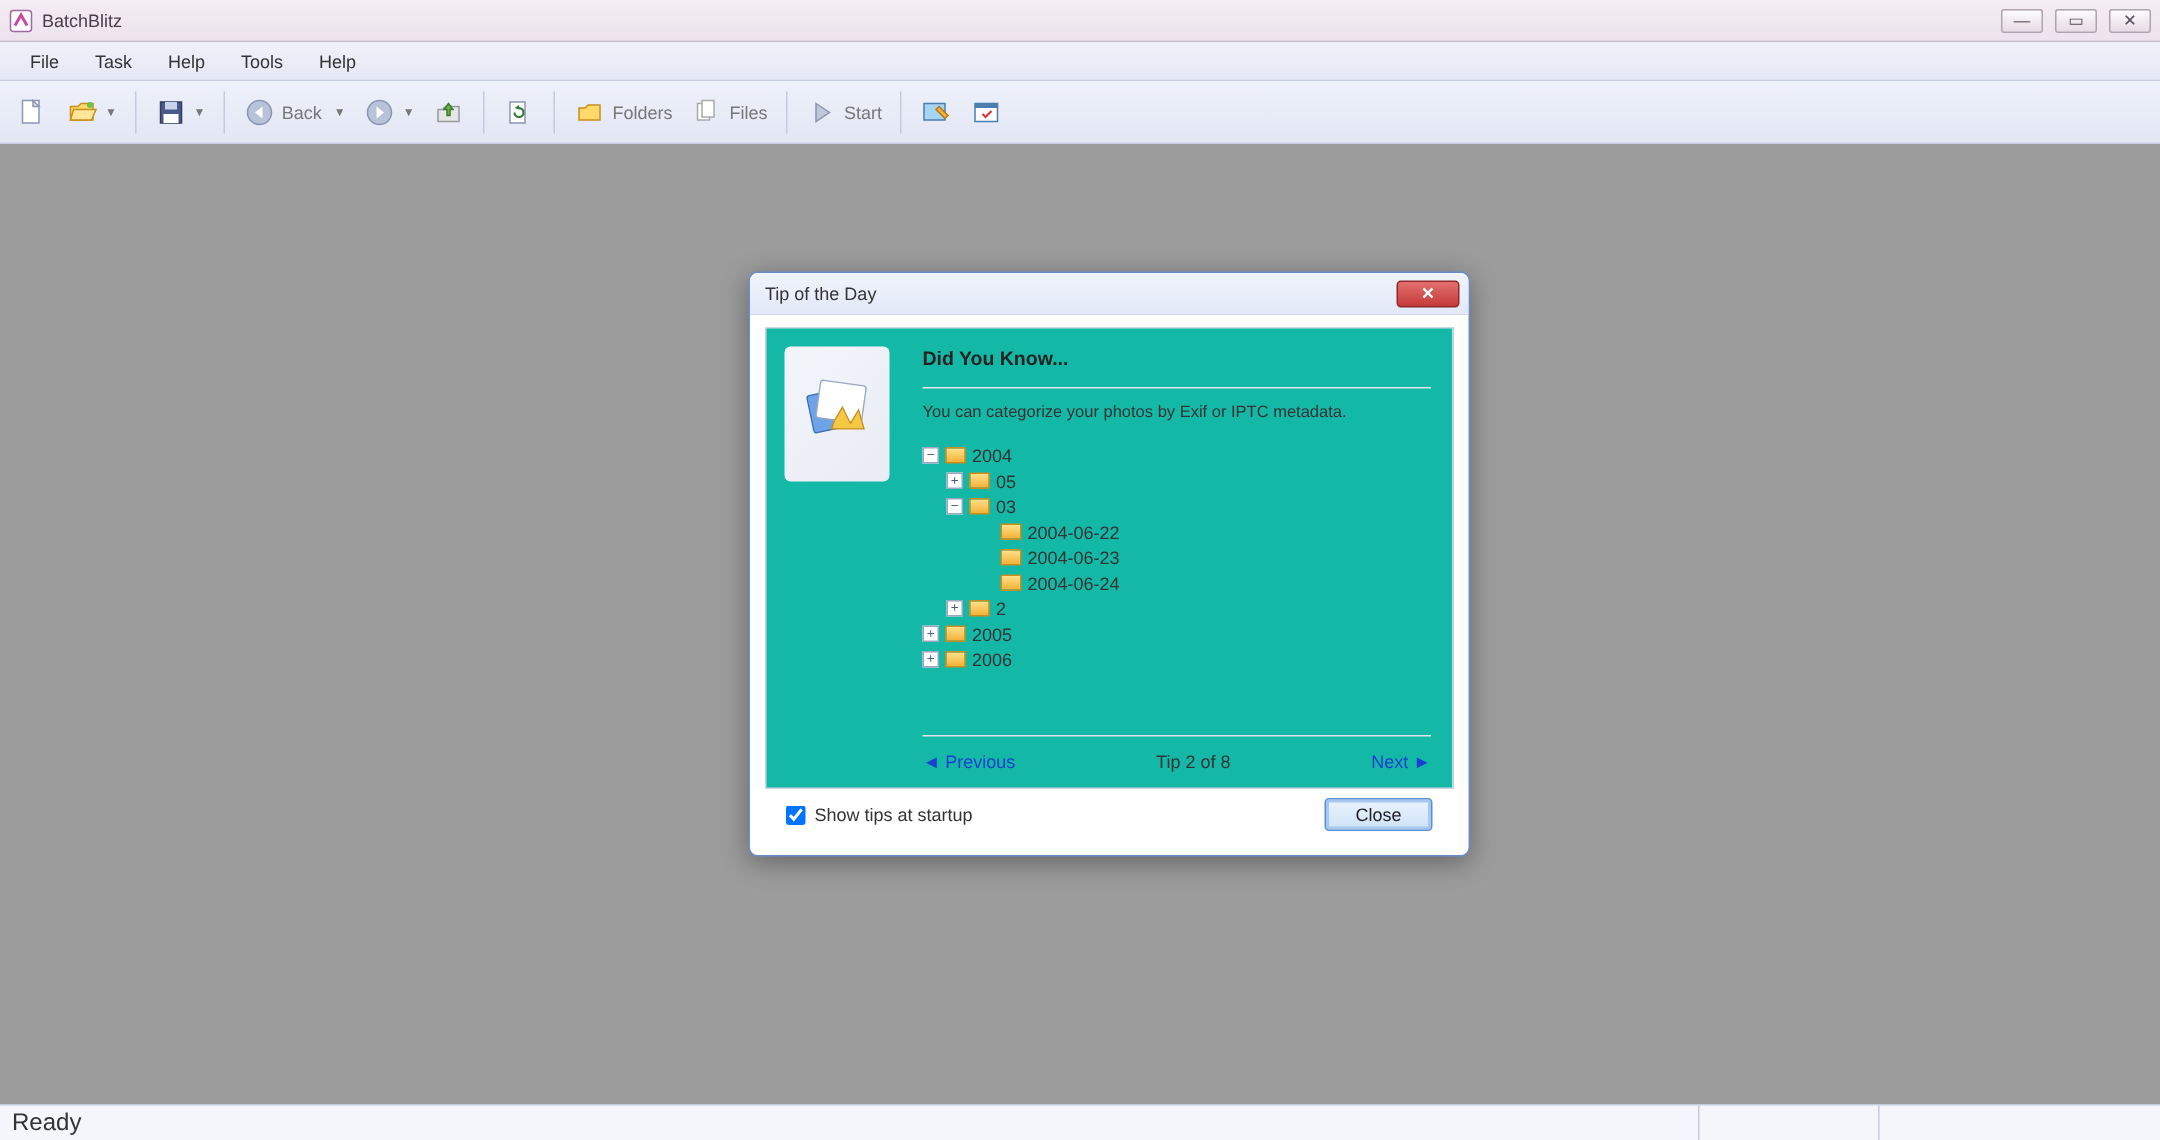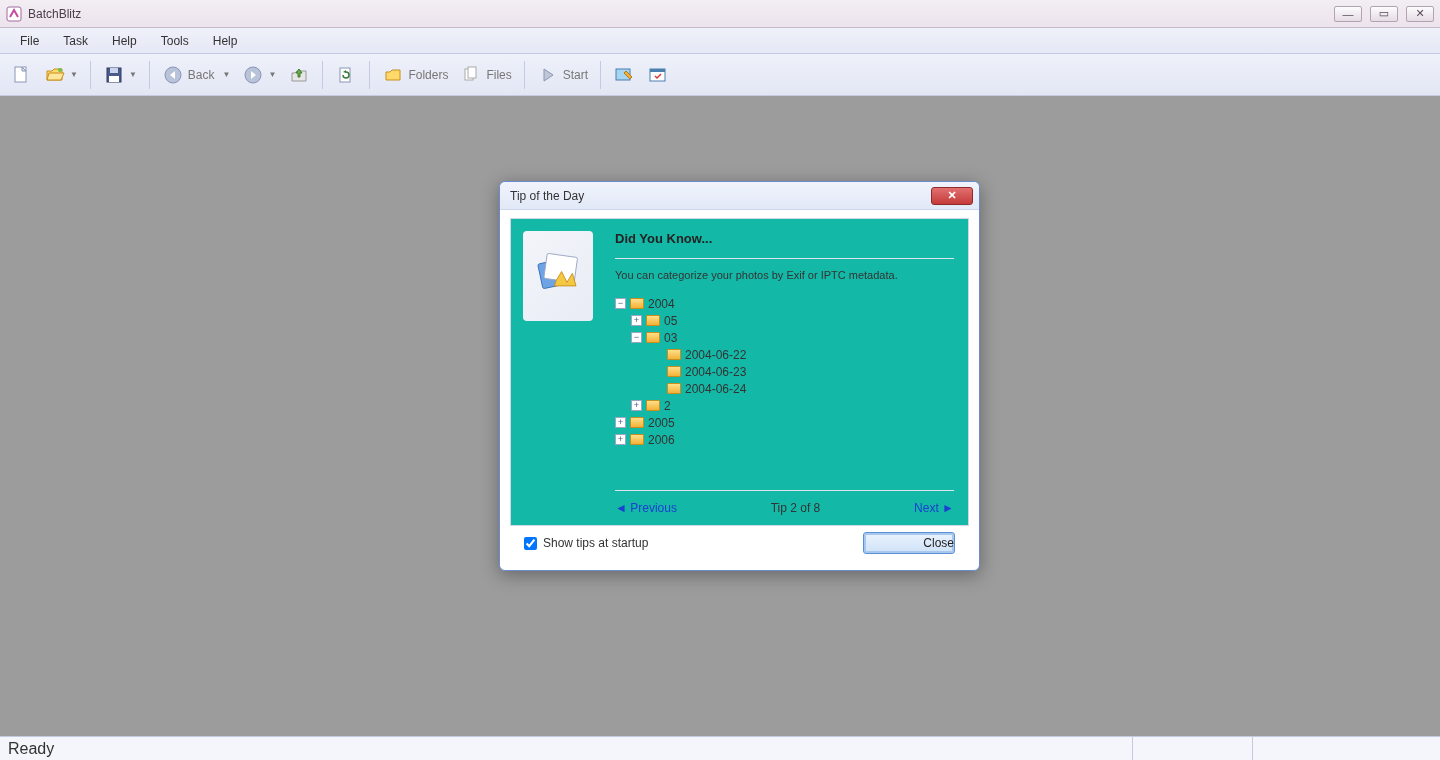--- a/index.html
+++ b/index.html
@@ -77,26 +77,25 @@
 .ind1 { margin-left:16px; }
 .ind3 { margin-left:52px; }
 .tip-nav { position:absolute; left:14px; right:14px; bottom:10px; }
 .tip-nav-inner { display:flex; align-items:flex-start; justify-content:space-between; font-size:12px; border-top:1px solid #dfe3ee; padding-top:10px; margin-left:90px; }
 .navlink { color:#1a3fd1; cursor:pointer; }
 .pagecount { color:#333; }
 .dlg-footer { display:flex; align-items:center; padding:0 14px; height:34px; }
 .chk { display:flex; align-items:center; gap:6px; font-size:12px; color:#333; }
 .chk input { width:13px; height:13px; }
 .btn-close {
-  margin-left:auto; width:92px; height:22px;
+  margin-left:auto; width:72px; height:22px;
   background:linear-gradient(#eaf3fd,#cfe2f8);
   border:1px solid #5b8fd6; border-radius:3px;
   font-size:12px; color:#222; cursor:pointer;
   box-shadow: 0 0 0 2px #a8c7ee inset;
-  text-align: right;
 }
 
 .ico { width:22px;height:22px;display:flex;align-items:center;justify-content:center; }
 .ico svg { width:20px;height:20px; }
 </style>
 </head>
 <body>
 
 <div class="titlebar">
   <span class="app-icon">

